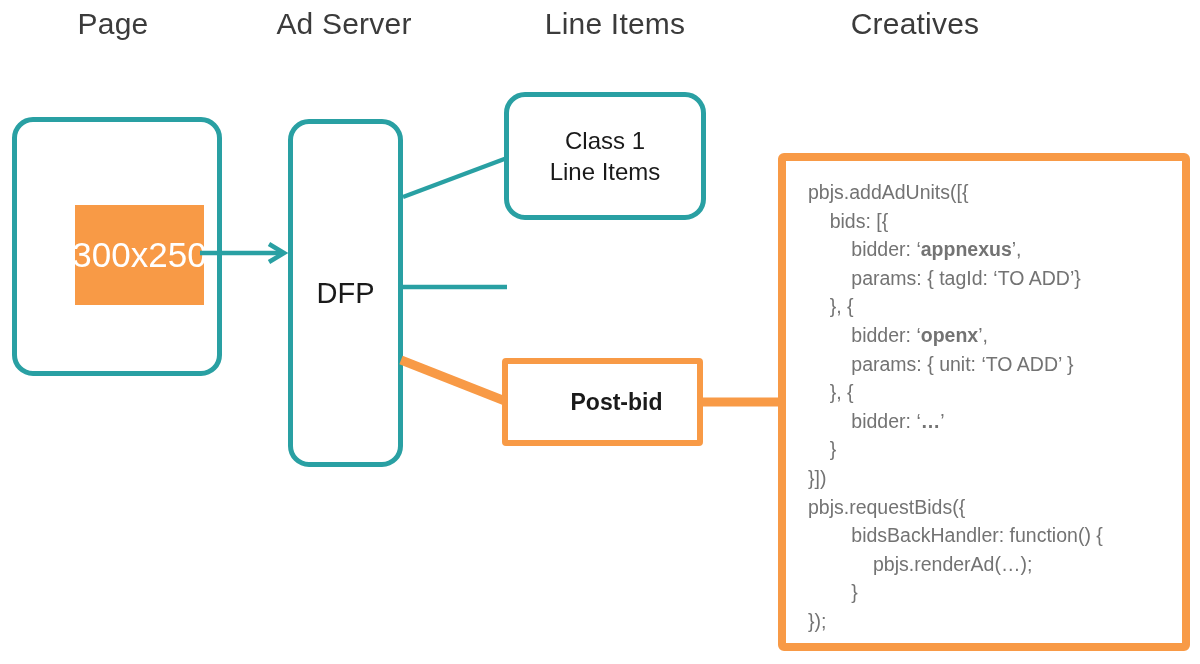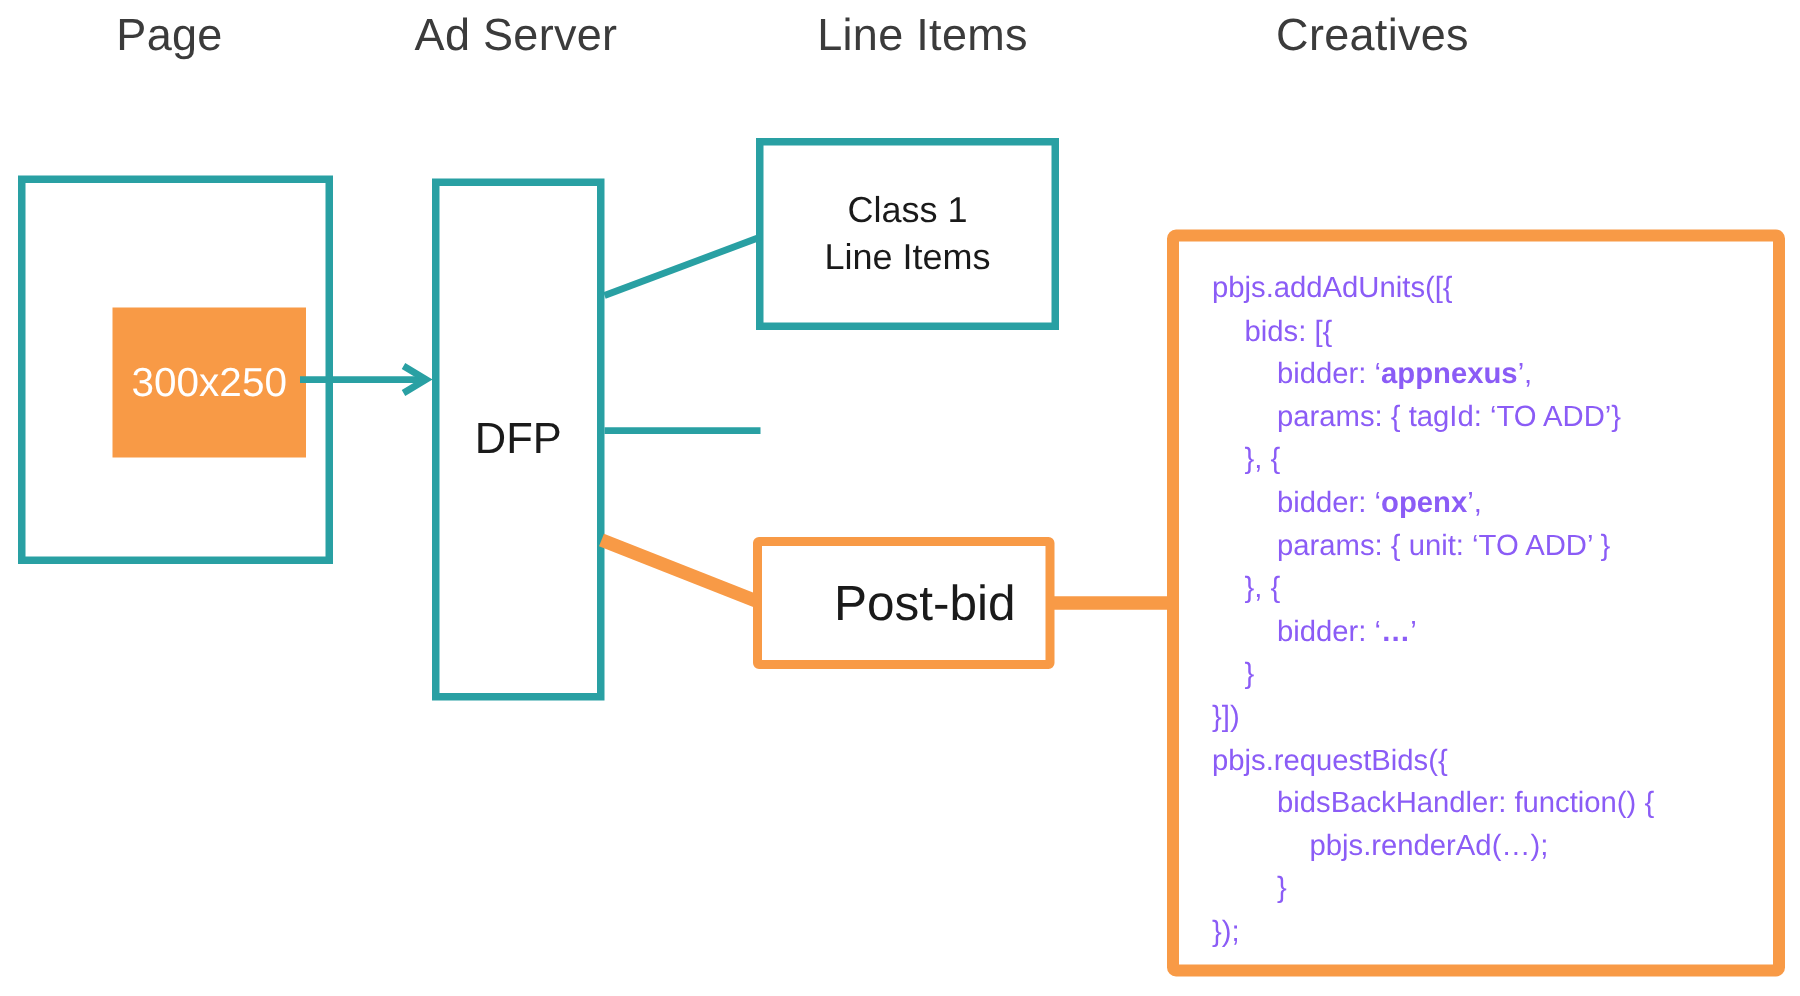--- a/index.html
+++ b/index.html
@@ -16,53 +16,53 @@
     font-family:"Liberation Sans", sans-serif;
     overflow:hidden;
   }
   .hdr{
     position:absolute;top:7px;width:220px;
     text-align:center;
     font-size:30px;
     color:var(--header-text);
     letter-spacing:.2px;
   }
-  .box{position:absolute;background:#fff;box-sizing:border-box;}
+  .box{position:absolute;background:#fff;box-sizing:border-box;border-radius:21px;}
   .box.teal{border:5px solid var(--teal);}
   .box.orange{border:6px solid var(--orange);border-radius:4px;}
   .center-lbl{
     position:absolute;inset:0;
     display:flex;align-items:center;justify-content:center;
     flex-direction:column;
     color:var(--label-text);
     text-align:center;
   }
   #page-box{left:12px;top:117px;width:210px;height:259px;}
   #ad-slot{
     position:absolute;left:58px;top:83px;width:129px;height:100px;
     background:var(--orange);
     display:flex;align-items:center;justify-content:center;
-    color:#fff;font-size:27px;
+    color:#fff;font-size:35px;
   }
   #dfp-box{left:288px;top:95px;width:115px;height:348px;margin-top:24px;}
   #dfp-box .center-lbl{font-size:29px;}
   #class1-box{left:504px;top:92px;width:202px;height:128px;}
   #class1-box .center-lbl{font-size:24px;line-height:31px;}
   #adx-box{left:504px;top:250px;width:202px;height:73px;}
   #adx-box .center-lbl{font-size:24px;}
   #postbid-box{left:502px;top:358px;width:201px;height:88px;}
-  #postbid-box .center-lbl{font-size:33px;font-weight:normal;padding-left:28px;}
+  #postbid-box .center-lbl{font-size:23px;font-weight:bold;padding-left:28px;}
   #code-box{
     left:778px;top:153px;width:412px;height:498px;
     border:8px solid var(--orange);border-radius:6px;
   }
   .code{
     position:absolute;left:22px;top:17px;right:6px;bottom:4px;
     font-size:19.5px;line-height:28.6px;
-    color:#8b5cf6;
+    color:#737373;
     white-space:pre;
     overflow:hidden;
   }
   .code-line{white-space:pre;}
   svg.overlay{
     position:absolute;left:0;top:0;width:1200px;height:664px;
     pointer-events:none;
   }
   .teal-stroke{stroke:var(--teal);stroke-width:4.5;fill:none;}
   .orange-stroke{stroke:var(--orange);stroke-width:9;fill:none;}

